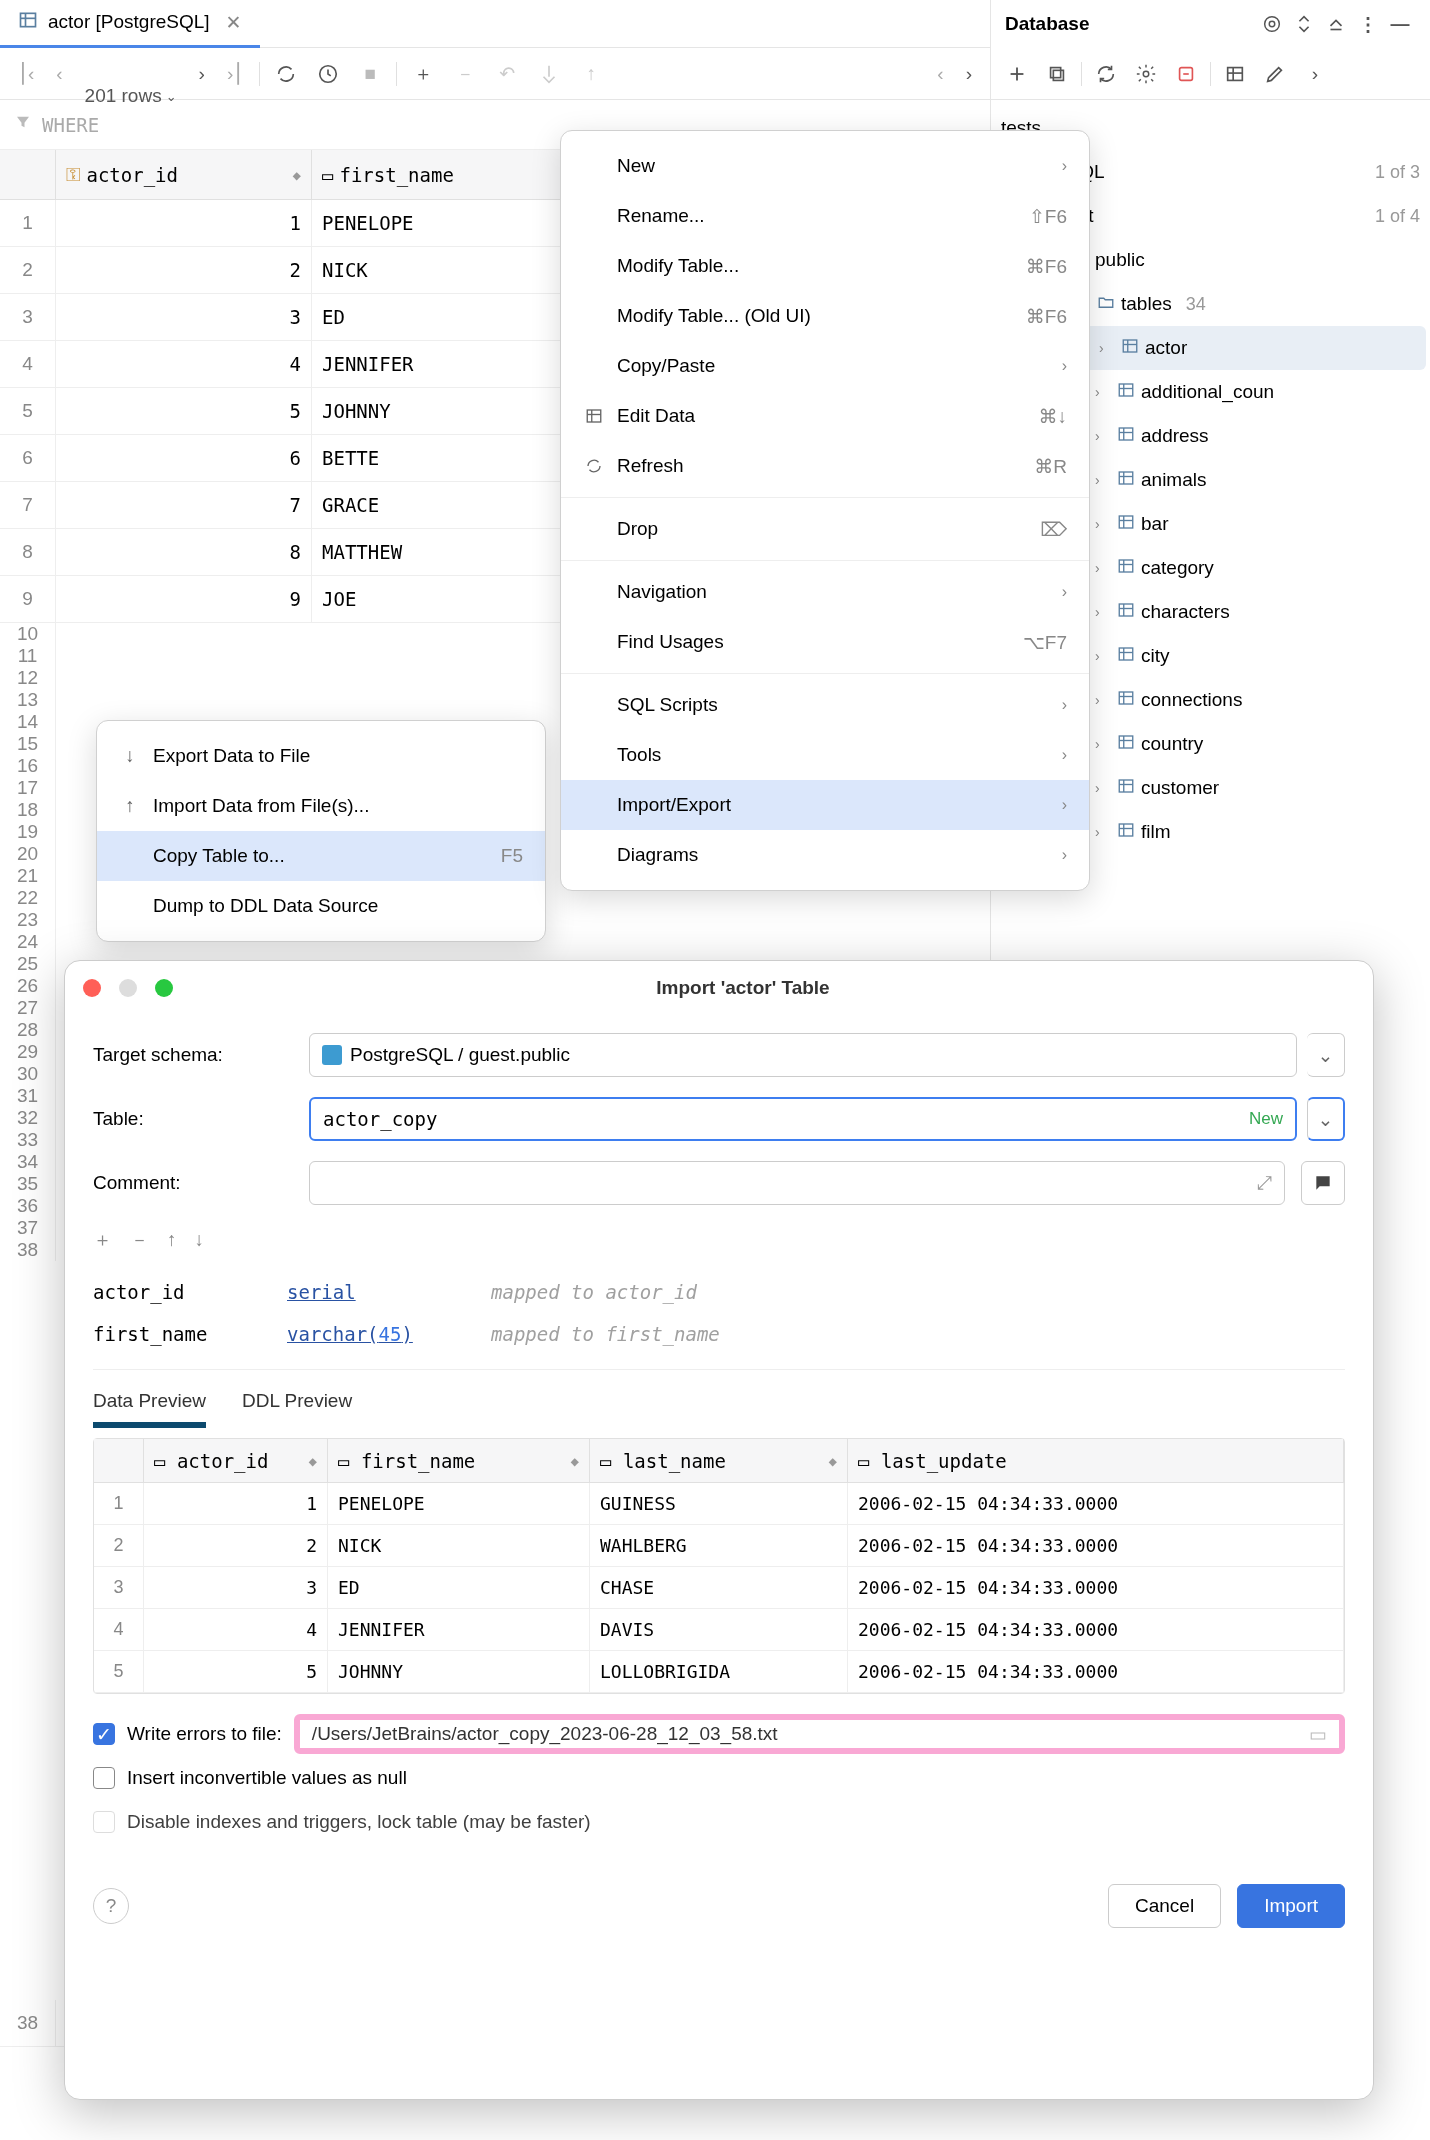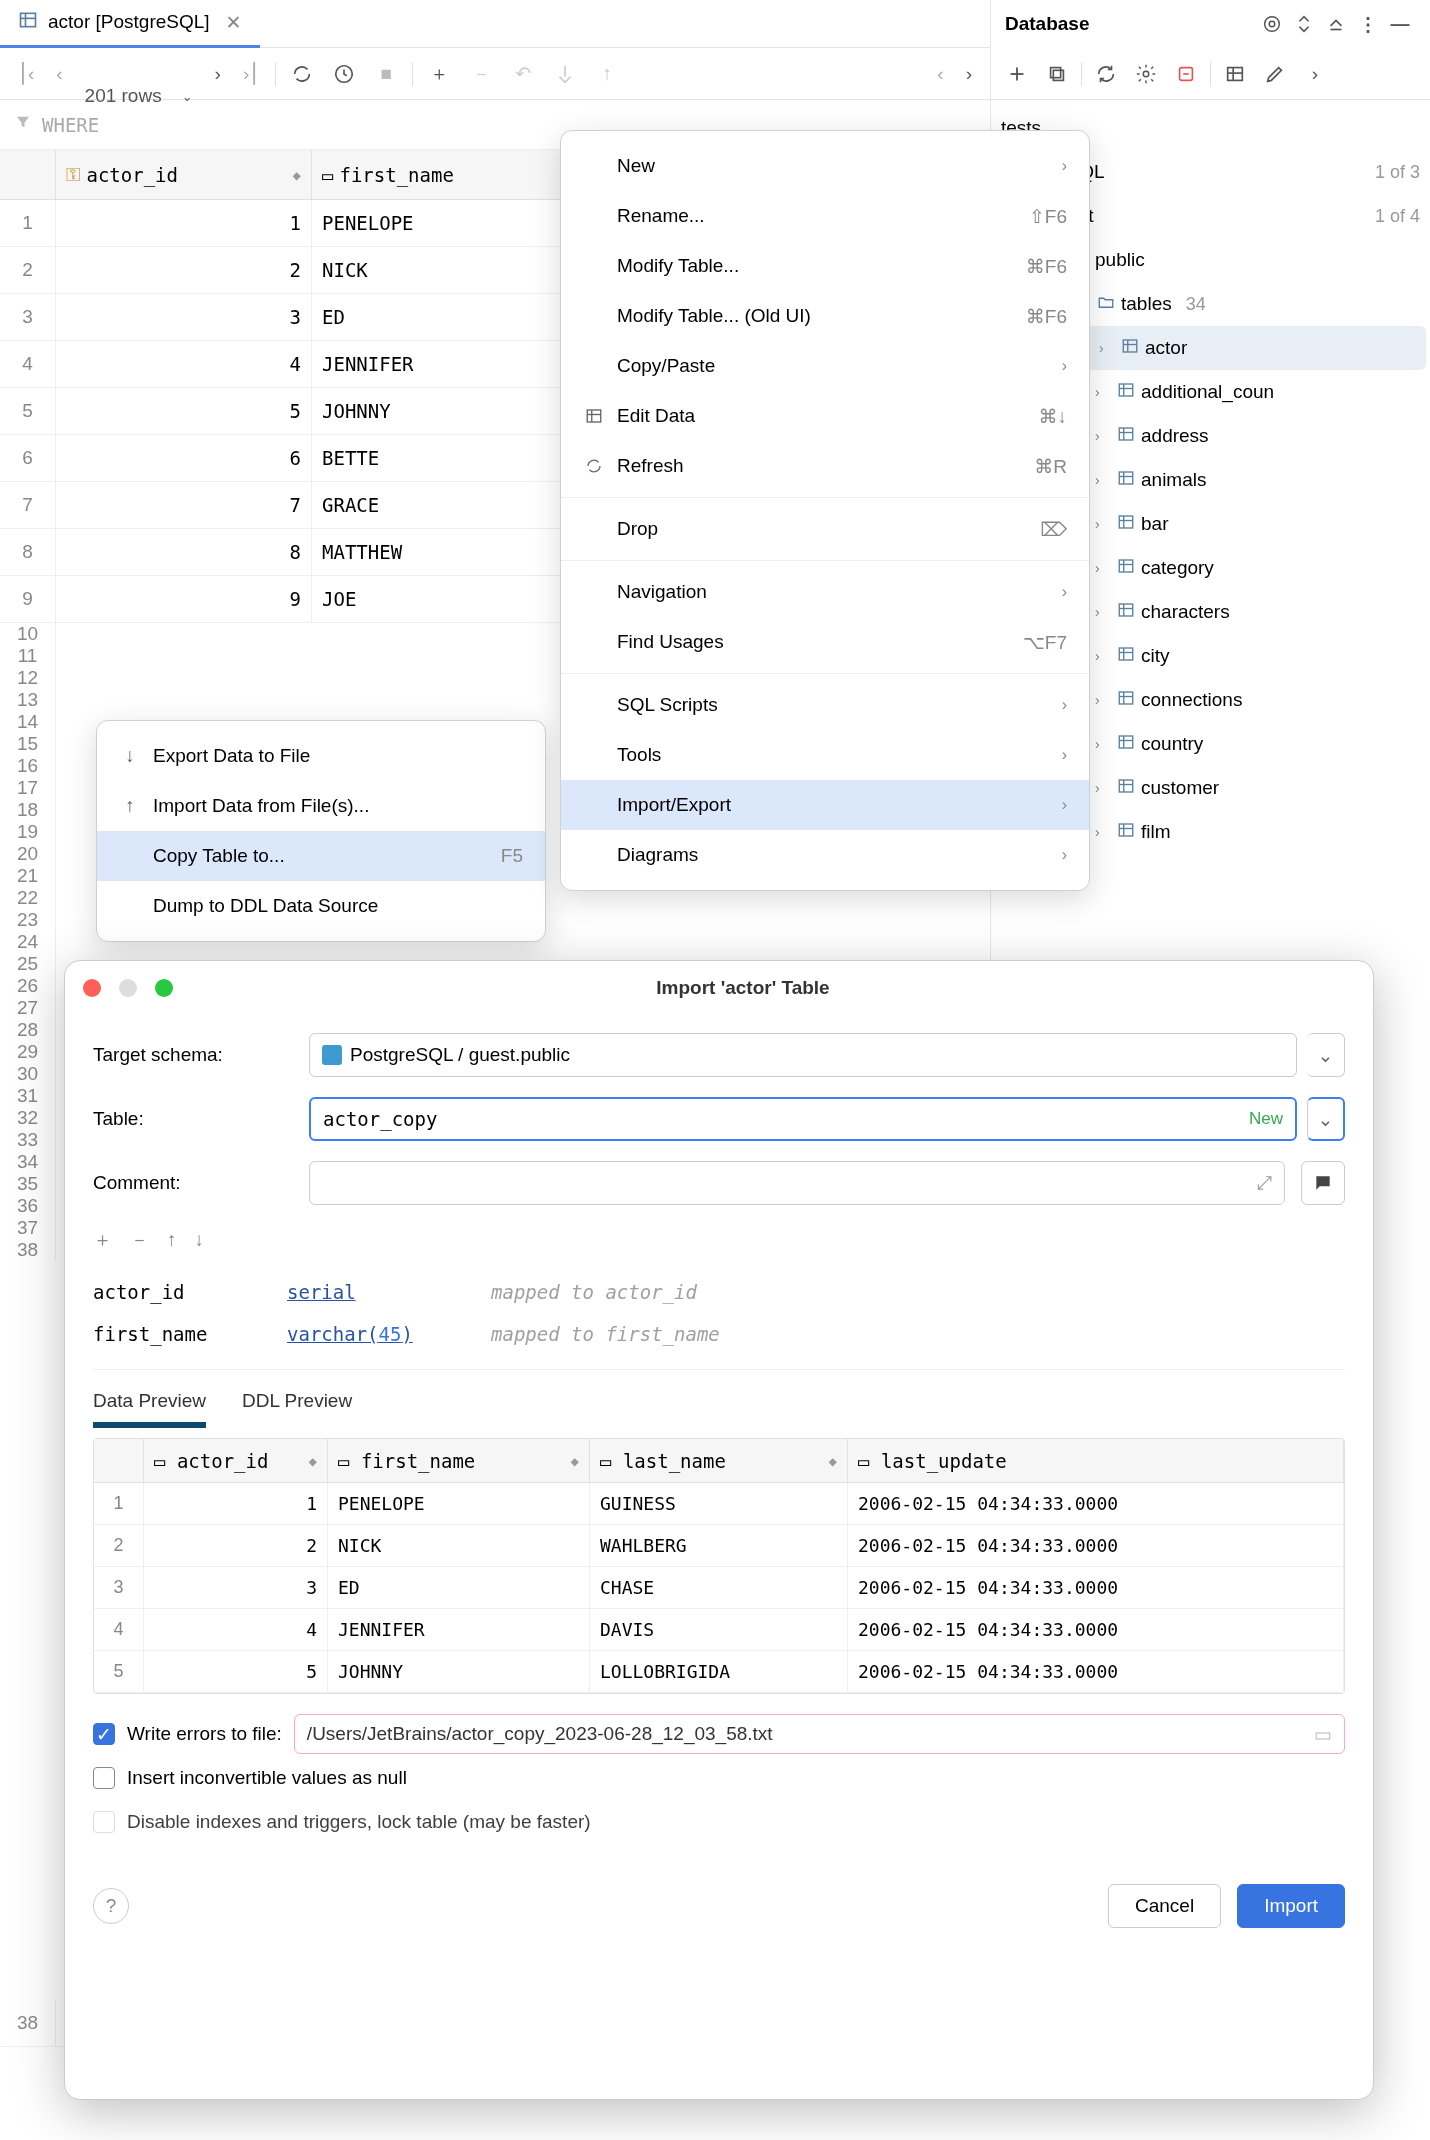--- a/index.html
+++ b/index.html
@@ -94,21 +94,21 @@
   width: 990px;
 }
 .main-toolbar {
   height: 52px;
   border-bottom: 1px solid #e5e5e5;
   display: flex;
   align-items: center;
   padding: 0 12px;
   gap: 10px;
 }
-.rows-label { color: #555; padding: 0 6px; display:flex;align-items:center;gap:20px;margin-top:45px;}
+.rows-label { color: #555; padding: 0 6px; display:flex;align-items:center;gap:4px;margin-top:45px;}
 .nav-arrow { color: #aaa; padding: 0 6px; }
 .nav-arrow.enabled { color: #555; }
 
 
 .where-bar {
   height: 50px;
   display: flex;
   align-items: center;
   padding: 0 14px;
   gap: 10px;
@@ -275,21 +275,21 @@
 .pcell.g{width:50px;justify-content:center;color:#888;font-family:inherit;}
 .pcell.a{width:184px;justify-content:flex-end;}
 .pcell.b{width:262px;}
 .pcell.c{width:258px;}
 .pcell.d{flex:1;white-space:nowrap;overflow:hidden;}
 
 .dlg-checks{padding:18px 0;}
 .check-row{display:flex;align-items:center;gap:12px;height:44px;}
 .checkbox{width:22px;height:22px;border:1px solid #888;border-radius:4px;display:inline-flex;align-items:center;justify-content:center;}
 .checkbox.checked{background:#3874e0;border-color:#3874e0;color:#fff;}
-.err-field{flex:1;height:40px;border:1px solid #f9a8d4;border-radius:6px;display:flex;align-items:center;padding:0 12px;justify-content:space-between;color:#333;}
+.err-field{flex:1;height:40px;border:6px solid #f9a8d4;border-radius:6px;display:flex;align-items:center;padding:0 12px;justify-content:space-between;color:#333;}
 .disabled{color:#404040;}
 .dlg-footer{display:flex;align-items:center;justify-content:flex-end;gap:16px;padding:14px 28px;}
 .help-btn{width:36px;height:36px;border:1px solid #ccc;border-radius:50%;display:flex;align-items:center;justify-content:center;color:#888;margin-right:auto;}
 .btn{height:44px;padding:0 26px;border-radius:6px;border:1px solid #ccc;display:flex;align-items:center;}
 .btn.primary{background:#3874e0;color:#fff;border-color:#3874e0;}
 .elephant-icon{display:inline-block;width:20px;height:20px;background:#3d9bd1;border-radius:3px;}
 </style>
 </head>
 <body>
 

